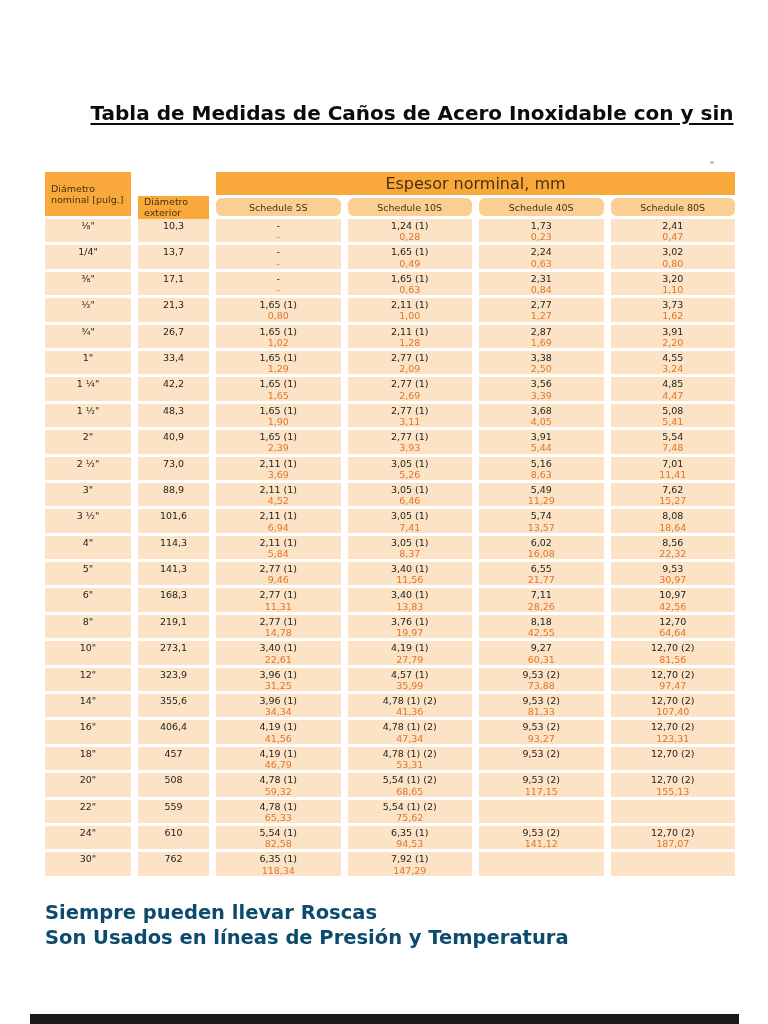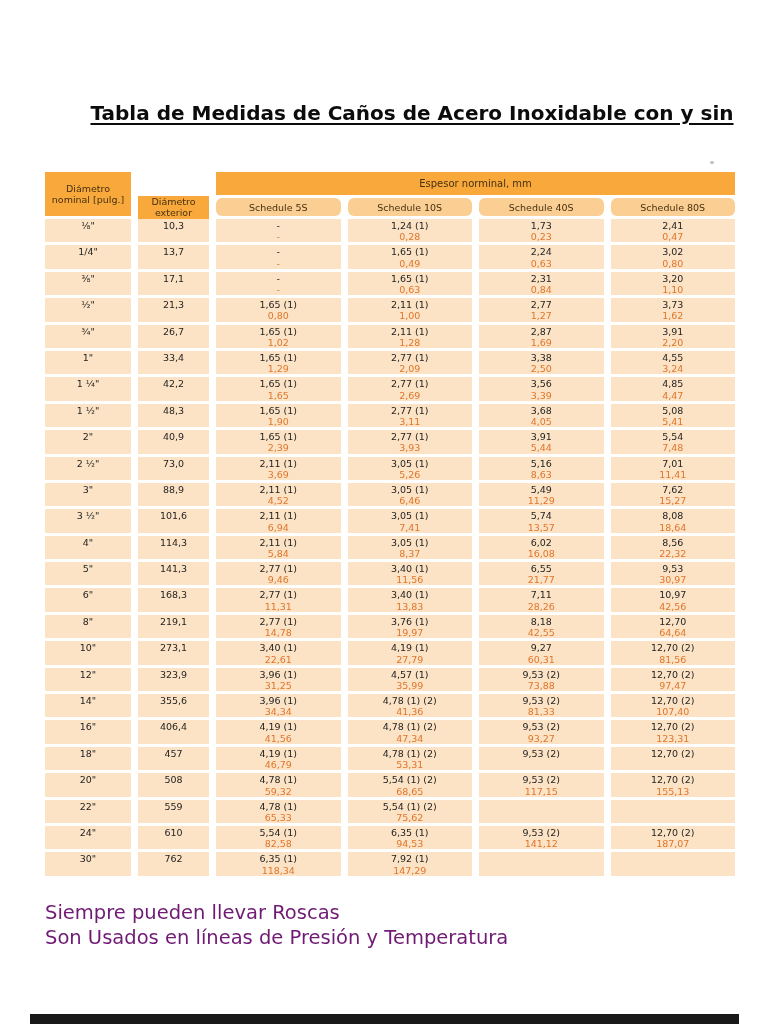--- a/index.html
+++ b/index.html
@@ -22,35 +22,35 @@
     position:absolute;left:45px;top:172px;width:690px;
     display:grid;
     grid-template-columns:86px 71px 1fr 1fr 1fr 1fr;
     grid-template-rows:23px 18px;
     grid-auto-rows:23.4px;
     column-gap:7px;row-gap:3px;
   }
   .hc{
     background:#F9A93C;color:#47310f;
     display:flex;align-items:center;justify-content:center;
-    text-align:center;font-size:9.5px;line-height:11px;
+    font-size:9.5px;line-height:11px;
   }
   .hc1{grid-column:1;grid-row:1/3;padding:0 6px;}
   .hc2{grid-column:2;grid-row:1/3;padding:16px 6px;margin-top:24px;}
-  .hesp{grid-column:3/7;grid-row:1;font-size:10px;}
+  .hesp{grid-column:3/7;grid-row:1;font-size:16px;}
   .hsch{grid-row:2;background:#FBCE93;font-size:9.5px;border-radius:6px;}
   .cell{
     background:#FCE3C5;text-align:center;font-size:9.5px;line-height:11.3px;
     padding-top:1px;white-space:pre;
   }
   .cell .l1{color:#242424;}
   .cell .l2{color:#E0762C;}
   .footer-text{
     position:absolute;left:45px;top:900px;
-    font-weight:normal;font-size:19.5px;line-height:25px;color:#701a75;
+    font-weight:bold;font-size:19.5px;line-height:25px;color:#0c4a6e;
   }
   .footer-bar{
     position:absolute;left:30px;top:1014px;width:709px;height:10px;background:#191919;
   }
 </style>
 </head>
 <body>
 
 <div class="title-block">
   <div><span class="uline">Tabla de Medidas de Caños de Acero Inoxidable con y sin</span></div>

